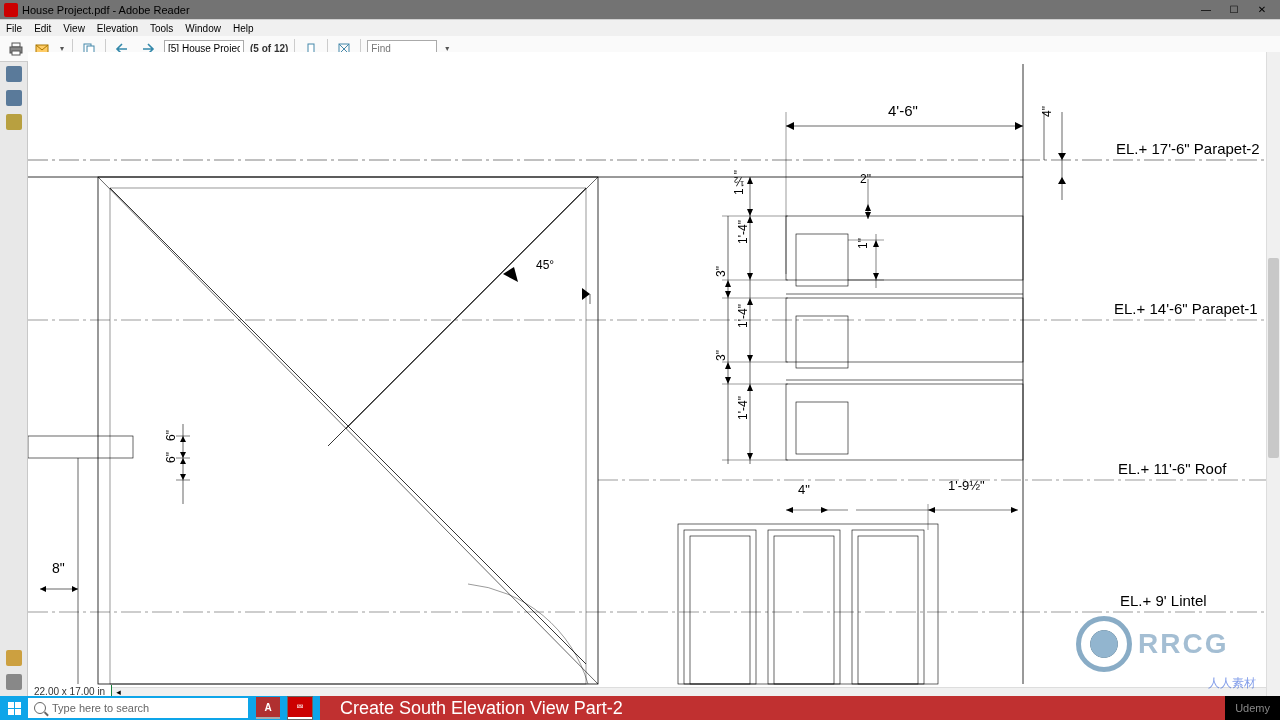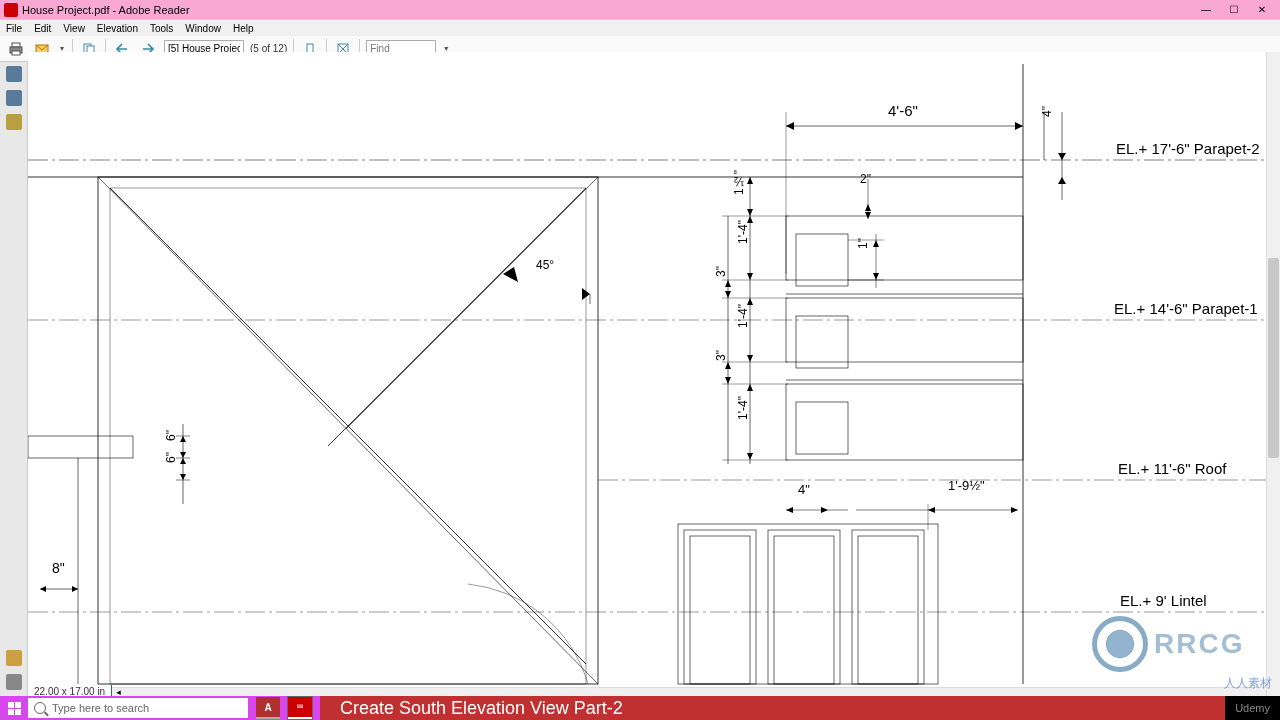--- a/index.html
+++ b/index.html
@@ -1,73 +1,73 @@
 <!DOCTYPE html>
 <html><head>
 <meta charset="utf-8">
 <style>
 * { box-sizing: border-box; margin: 0; padding: 0; }
 body { font-family: "Segoe UI", Tahoma, sans-serif; font-size: 11px; background: #fff; width: 1280px; height: 720px; overflow: hidden; position: relative; }
 
 
-.title-bar { height: 20px; background: #f9a8d4; border-bottom: 1px solid #d0d0d0; display: flex; align-items: center; padding: 0 4px; }
+.title-bar { height: 20px; background: #737373; border-bottom: 1px solid #d0d0d0; display: flex; align-items: center; padding: 0 4px; }
 .title-bar .app-icon { width: 14px; height: 14px; background: #c00; border-radius: 2px; margin-right: 4px; }
 .title-bar .title { flex: 1; font-size: 11px; color: #000; }
 .win-controls { display: flex; gap: 0; }
 .win-controls .btn { width: 28px; height: 18px; display: flex; align-items: center; justify-content: center; font-size: 10px; color: #000; cursor: default; }
 .win-controls .btn.close { background: transparent; }
 
 
 .menu-bar { height: 16px; background: #f0f0f0; display: flex; align-items: center; padding: 0 6px; gap: 12px; font-size: 10px; }
 .menu-bar span { cursor: default; }
 
 
 .toolbar { height: 26px; background: #fafafa; border-bottom: 1px solid #ccc; display: flex; align-items: center; padding: 0 6px; gap: 6px; }
 .toolbar .tb-btn { width: 20px; height: 20px; border: 1px solid transparent; display: flex; align-items:center; justify-content:center; }
 .toolbar .sep { width:1px; height:20px; background:#ccc; }
 .toolbar input.page-field { width: 80px; height: 18px; border:1px solid #aaa; font-size:10px; padding:0 3px; }
-.toolbar .page-of { font-size:10px; color:#333; }
+.toolbar .page-of { font-size:10px; color:#333;font-weight:bold; }
 .toolbar input.find-field { width: 70px; height: 18px; border:1px solid #aaa; font-size:10px; padding:0 3px; }
 .toolbar .dd { font-size:8px; color:#555; padding:0 2px; }
 
 
 .sidebar { position:absolute; left:0; top:62px; width:28px; bottom:24px; background:#e8e8e8; border-right:1px solid #c8c8c8; display:flex; flex-direction:column; align-items:center; padding-top:4px; gap:8px;}
 .sidebar .s-icon { width:16px; height:16px; background:#888; border-radius:2px; }
 .sidebar .spacer { flex:1; }
 .sidebar .s-icon.y { background:#cca040; }
 
 
 .viewport { position:absolute; left:28px; right:14px; top:52px; bottom:24px; background:#fff; overflow:hidden; }
 
 
 .vscroll { position:absolute; right:0; top:52px; width:14px; bottom:24px; background:#f0f0f0; border-left:1px solid #ddd;}
 .vscroll .thumb { position:absolute; left:1px; right:1px; top:206px; height:200px; background:#c8c8c8; border-radius:2px;}
 
 .hscroll { position:absolute; left:28px; right:14px; bottom:24px; height:9px; background:#f0f0f0; border-top:1px solid #ddd; display:flex; align-items:center;}
 .hscroll .zoom-label { font-size:10px; color:#333; padding:0 6px; border-right:1px solid #15803d; height: 14px; line-height:14px; background:#fff;}
 
 
-.taskbar { position:absolute; left:0; right:0; bottom:0; height:24px; background:#d946ef; display:flex; align-items:center; }
+.taskbar { position:absolute; left:0; right:0; bottom:0; height:24px; background:#0ea5e9; display:flex; align-items:center; }
 .taskbar .start { width:28px; height:24px; display:flex; align-items:center; justify-content:center; color:#fff; font-size:12px;}
 .taskbar .search-box { background:#fff; height:20px; width:220px; display:flex; align-items:center; padding:0 6px; gap:6px; font-size:11px; color:#666; margin-left:0;}
 .taskbar .search-box .sicon { width:12px; height:12px; border:1.5px solid #666; border-radius:50%; position:relative;}
 .taskbar .search-box .sicon:after { content:""; position:absolute; width:5px; height:1.5px; background:#666; transform:rotate(45deg); right:-4px; bottom:-1px;}
 .taskbar .app-btn { width:24px; height:22px; margin-left:8px; background:#333; display:flex; align-items:center; justify-content:center; border-bottom:2px solid transparent;}
 .taskbar .app-btn.a1 { background:#b03030; border-bottom-color:#aaa;}
 .taskbar .app-btn.a2 { background:#c00; border-bottom-color:#fff; outline:1px solid #666;}
 .taskbar .course-title { flex:1; height:24px; background:#c03030; color:#fff; font-size:18px; display:flex; align-items:center; padding:0 20px; margin-left:8px;}
 .taskbar .right { margin-left:auto; height:24px; padding:0 10px; display:flex; align-items:center; background:#000; color:#888; font-size:11px;}
 
 
 .drawing { position:absolute; inset:0; }
 .lbl { position:absolute; font-family: Arial, sans-serif; color:#000; white-space:nowrap; }
 .vert { writing-mode: vertical-rl; transform: rotate(180deg); }
 
 
-.watermark { position:absolute; right:8px; bottom:36px; width:180px; height:80px; opacity:0.55; display:flex; align-items:center; gap:6px;}
+.watermark { position:absolute; right:24px; bottom:36px; width:180px; height:80px; opacity:0.55; display:flex; align-items:center; gap:6px;}
 .watermark .wm-icon { width:56px; height:56px; border-radius:50%; background:radial-gradient(circle,#3a7aa8 40%,#245a80 42%,transparent 44%); border:5px solid #2a6a98; position:relative;}
 .watermark .wm-text { font-size:28px; font-weight:bold; color:#5a8ab0; letter-spacing:2px; text-shadow:0 0 4px #fff;}
 .watermark .wm-sub { position:absolute; right:0; bottom:-8px; font-size:12px; color:#1d4ed8;}
 </style>
 </head>
 <body>
 
 <div class="title-bar">
   <div class="app-icon"></div>
   <div class="title" data-bind="title_bar.title">House Project.pdf - Adobe Reader</div>

